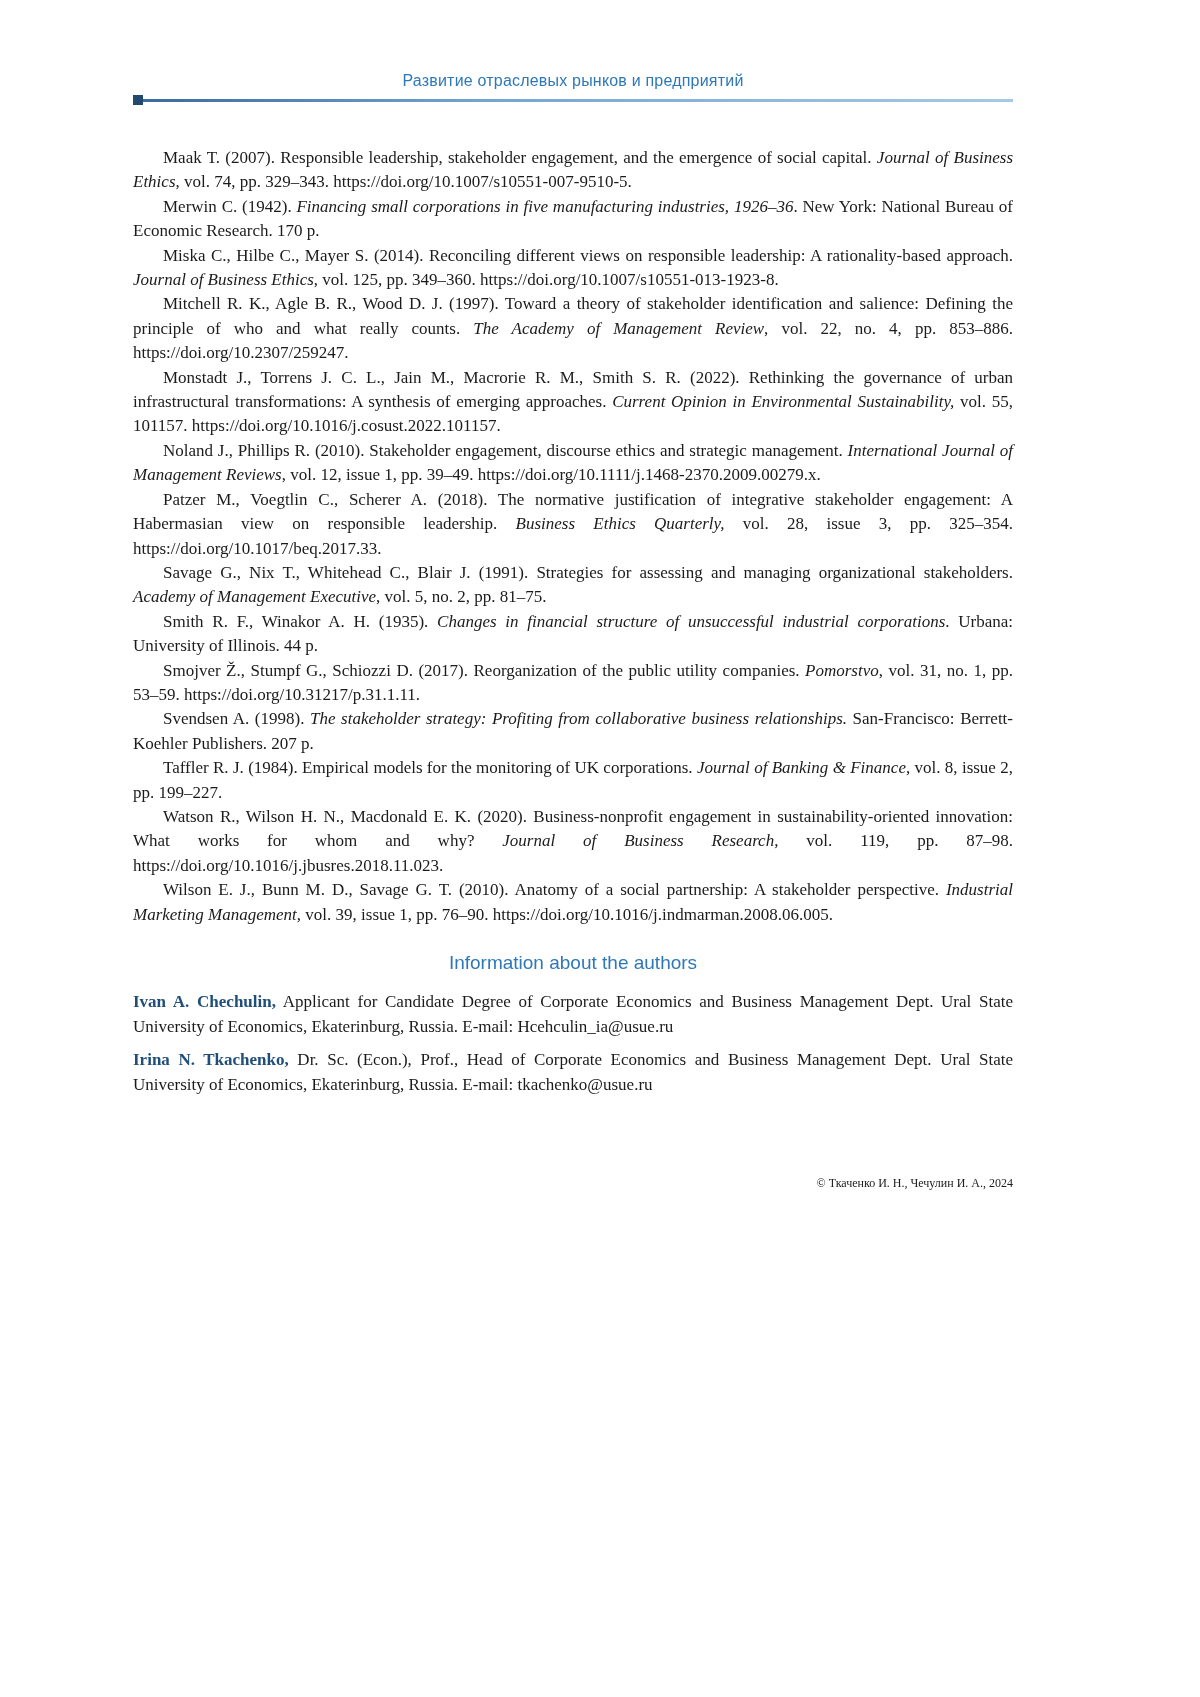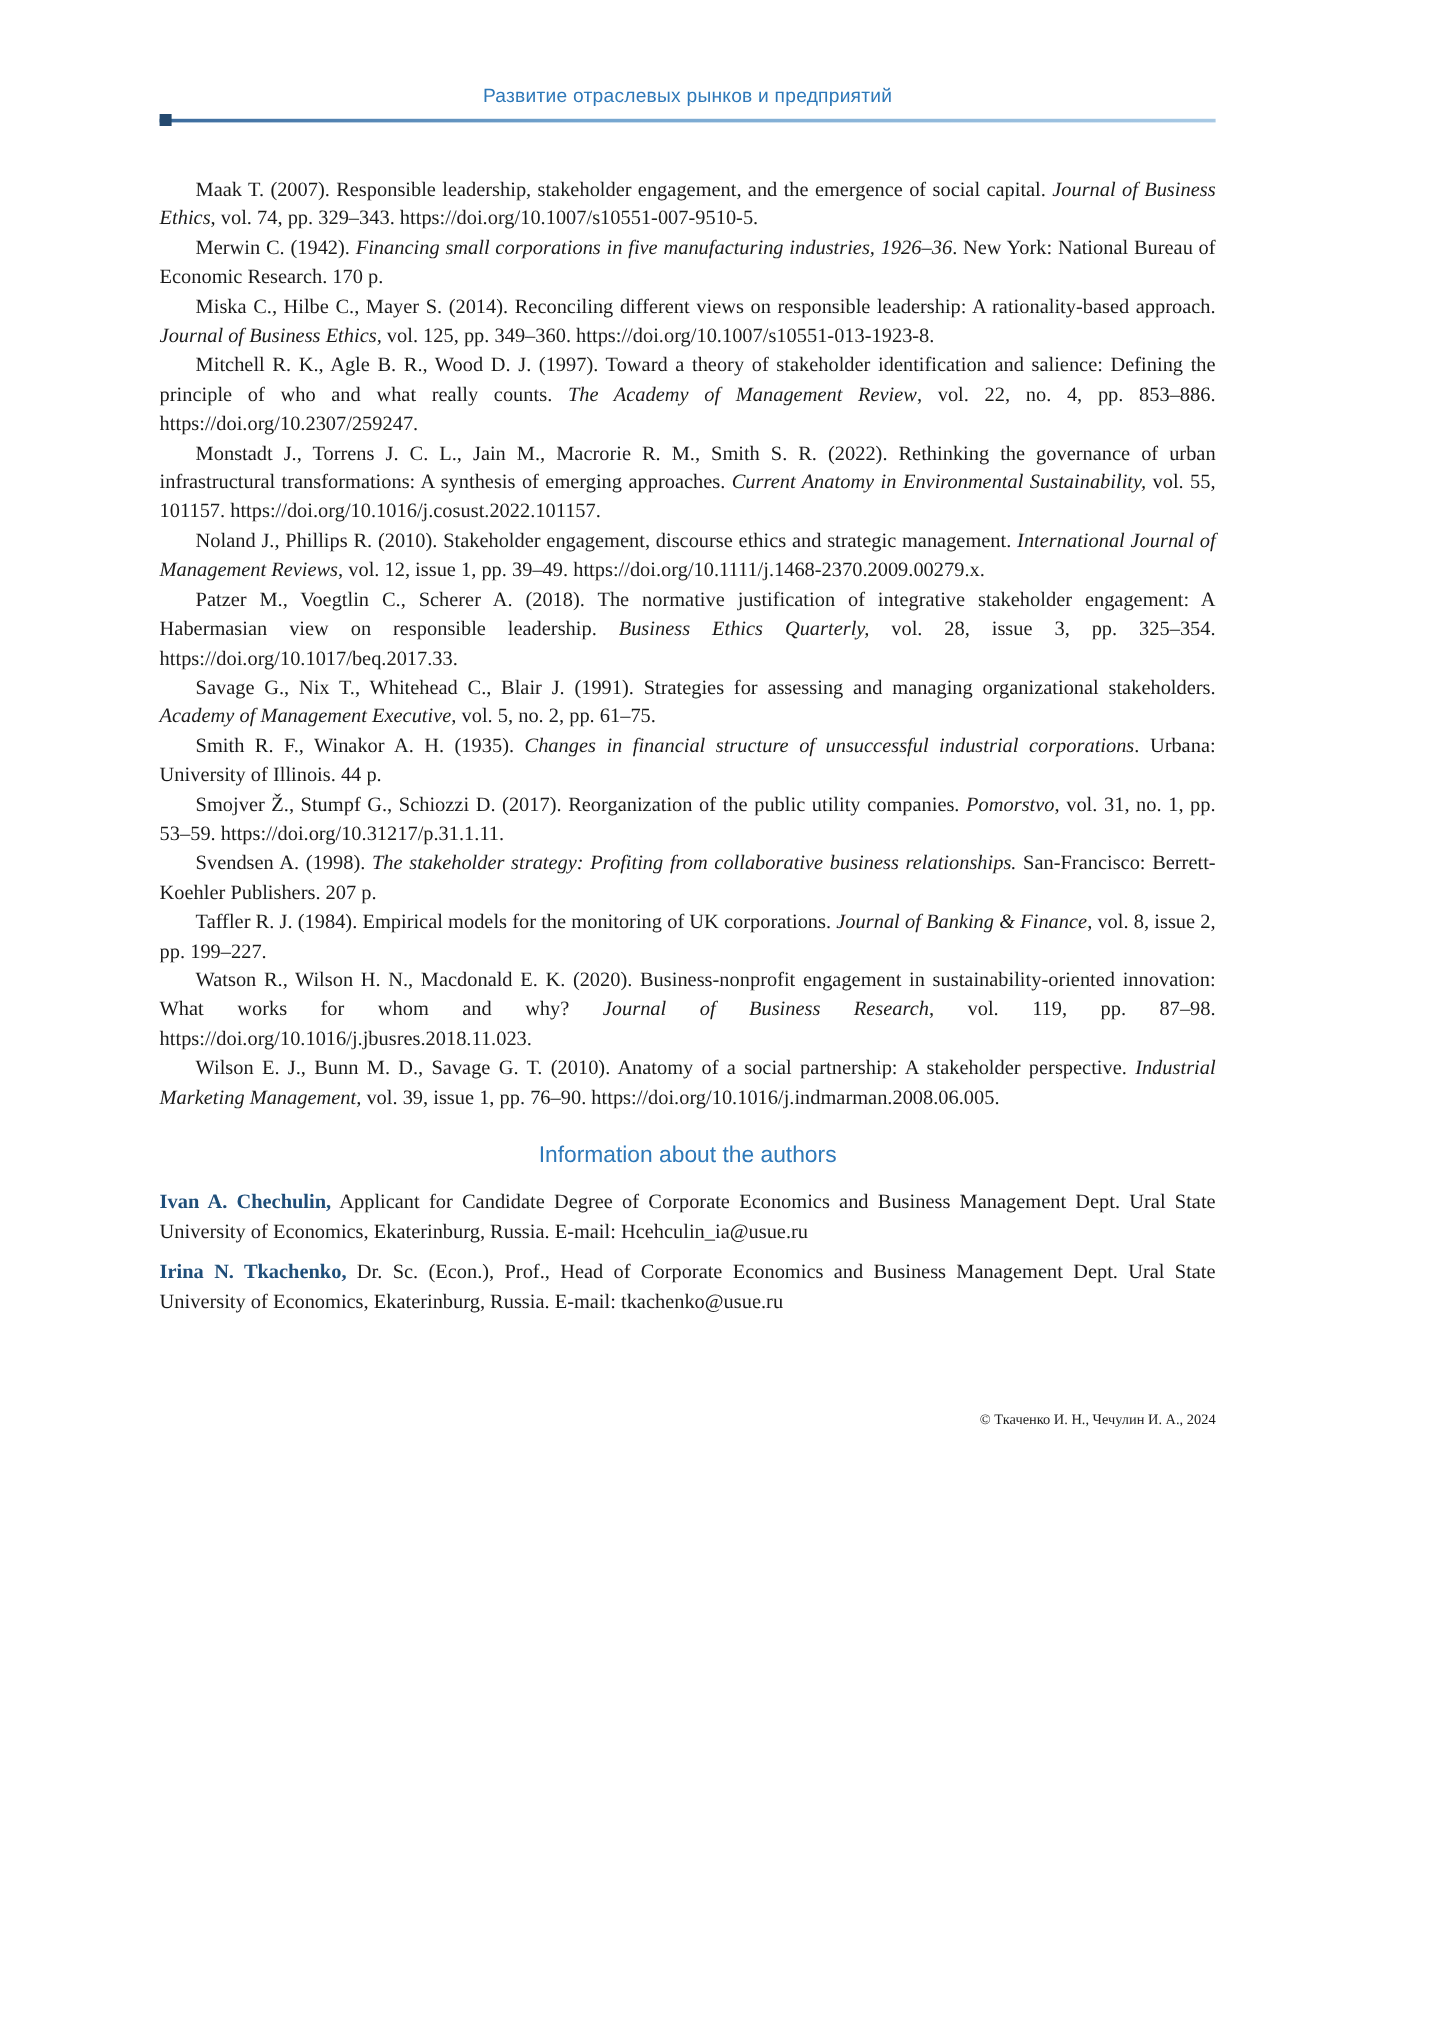--- a/index.html
+++ b/index.html
@@ -104,24 +104,24 @@
       <span class="header-rule-square"></span>
     </div>
   </header>
 
   <main class="content">
     <div id="references">
         <p class="ref"><span>Maak T. (2007). Responsible leadership, stakeholder engagement, and the emergence of social capital. </span><span class="it">Journal of Business Ethics</span><span>, vol. 74, pp. 329–343. https://doi.org/10.1007/s10551-007-9510-5.</span></p>
         <p class="ref"><span>Merwin C. (1942). </span><span class="it">Financing small corporations in five manufacturing industries, 1926–36</span><span>. New York: National Bureau of Economic Research. 170 p.</span></p>
         <p class="ref"><span>Miska C., Hilbe C., Mayer S. (2014). Reconciling different views on responsible leadership: A rationality-based approach. </span><span class="it">Journal of Business Ethics</span><span>, vol. 125, pp. 349–360. https://doi.org/10.1007/s10551-013-1923-8.</span></p>
         <p class="ref"><span>Mitchell R. K., Agle B. R., Wood D. J. (1997). Toward a theory of stakeholder identification and salience: Defining the principle of who and what really counts. </span><span class="it">The Academy of Management Review</span><span>, vol. 22, no. 4, pp. 853–886. https://doi.org/10.2307/259247.</span></p>
-        <p class="ref"><span>Monstadt J., Torrens J. C. L., Jain M., Macrorie R. M., Smith S. R. (2022). Rethinking the governance of urban infrastructural transformations: A synthesis of emerging approaches. </span><span class="it">Current Anatomy in Environmental Sustainability,</span><span> vol. 55, 101157. https://doi.org/10.1016/j.cosust.2022.101157.</span></p>
+        <p class="ref"><span>Monstadt J., Torrens J. C. L., Jain M., Macrorie R. M., Smith S. R. (2022). Rethinking the governance of urban infrastructural transformations: A synthesis of emerging approaches. </span><span class="it">Current Opinion in Environmental Sustainability,</span><span> vol. 55, 101157. https://doi.org/10.1016/j.cosust.2022.101157.</span></p>
         <p class="ref"><span>Noland J., Phillips R. (2010). Stakeholder engagement, discourse ethics and strategic management. </span><span class="it">International Journal of Management Reviews</span><span>, vol. 12, issue 1, pp. 39–49. https://doi.org/10.1111/j.1468-2370.2009.00279.x.</span></p>
         <p class="ref"><span>Patzer M., Voegtlin C., Scherer A. (2018). The normative justification of integrative stakeholder engagement: A Habermasian view on responsible leadership. </span><span class="it">Business Ethics Quarterly,</span><span> vol. 28, issue 3, pp. 325–354. https://doi.org/10.1017/beq.2017.33.</span></p>
-        <p class="ref"><span>Savage G., Nix T., Whitehead C., Blair J. (1991). Strategies for assessing and managing organizational stakeholders. </span><span class="it">Academy of Management Executive</span><span>, vol. 5, no. 2, pp. 61–75.</span></p>
+        <p class="ref"><span>Savage G., Nix T., Whitehead C., Blair J. (1991). Strategies for assessing and managing organizational stakeholders. </span><span class="it">Academy of Management Executive</span><span>, vol. 5, no. 2, pp. 81–75.</span></p>
         <p class="ref"><span>Smith R. F., Winakor A. H. (1935). </span><span class="it">Changes in financial structure of unsuccessful industrial corporations</span><span>. Urbana: University of Illinois. 44 p.</span></p>
         <p class="ref"><span>Smojver Ž., Stumpf G., Schiozzi D. (2017). Reorganization of the public utility companies. </span><span class="it">Pomorstvo</span><span>, vol. 31, no. 1, pp. 53–59. https://doi.org/10.31217/p.31.1.11.</span></p>
         <p class="ref"><span>Svendsen A. (1998). </span><span class="it">The stakeholder strategy: Profiting from collaborative business relationships.</span><span> San-Francisco: Berrett-Koehler Publishers. 207 p.</span></p>
         <p class="ref"><span>Taffler R. J. (1984). Empirical models for the monitoring of UK corporations. </span><span class="it">Journal of Banking &amp; Finance</span><span>, vol. 8, issue 2, pp. 199–227.</span></p>
         <p class="ref"><span>Watson R., Wilson H. N., Macdonald E. K. (2020). Business-nonprofit engagement in sustainability-oriented innovation: What works for whom and why? </span><span class="it">Journal of Business Research</span><span>, vol. 119, pp. 87–98. https://doi.org/10.1016/j.jbusres.2018.11.023.</span></p>
         <p class="ref"><span>Wilson E. J., Bunn M. D., Savage G. T. (2010). Anatomy of a social partnership: A stakeholder perspective. </span><span class="it">Industrial Marketing Management,</span><span> vol. 39, issue 1, pp. 76–90. https://doi.org/10.1016/j.indmarman.2008.06.005.</span></p>
       </div>
 
     <h2 class="authors-heading">Information about the authors</h2>
 

